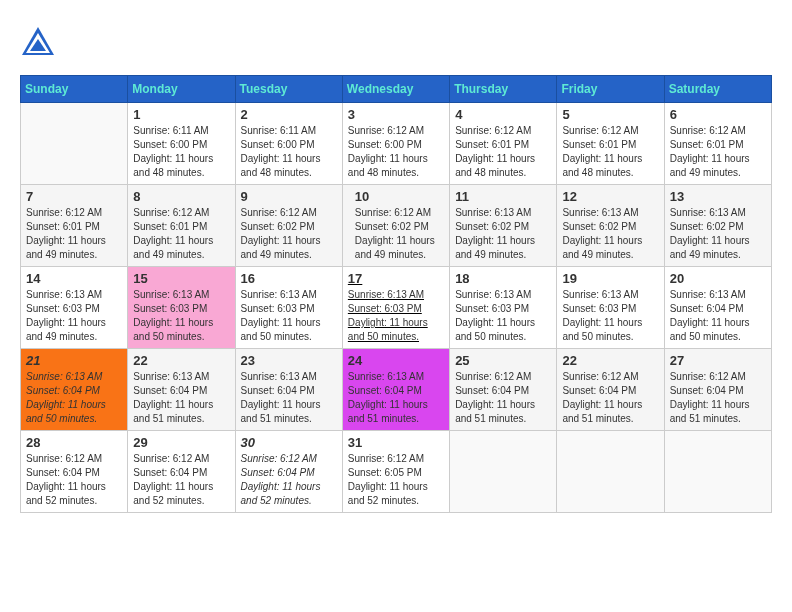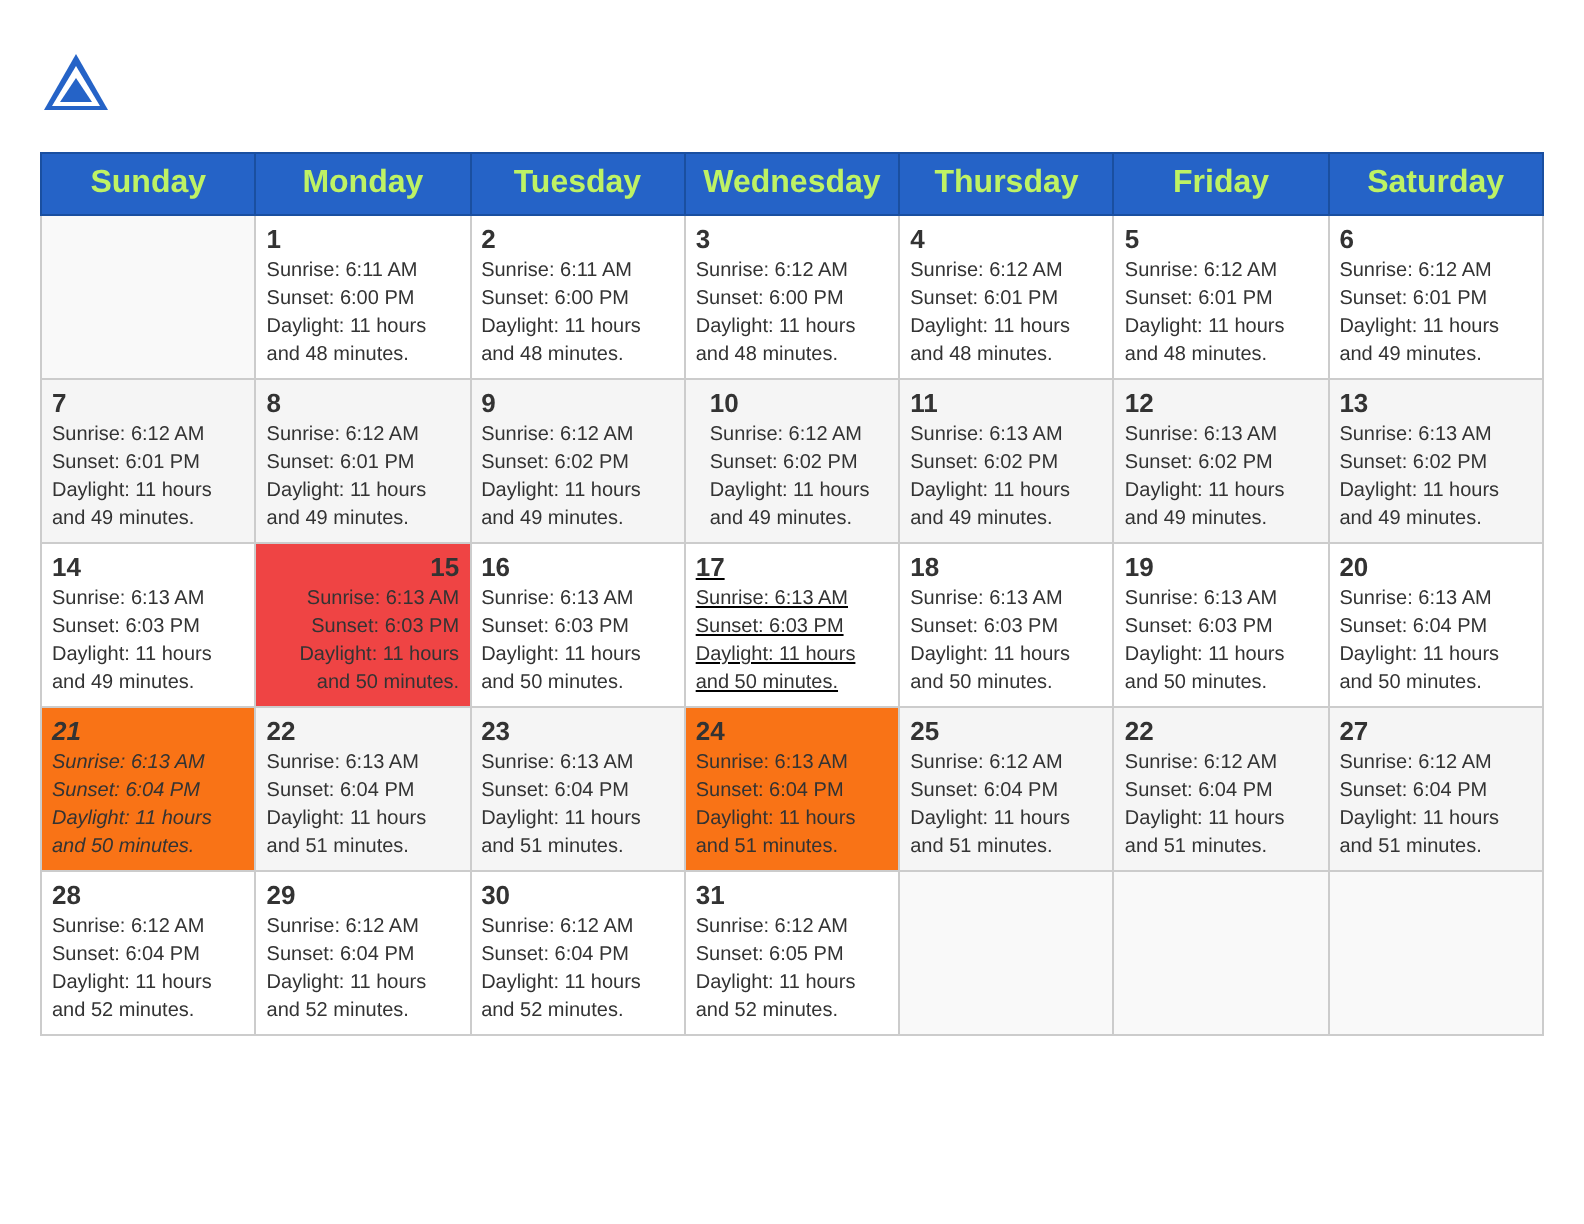--- a/index.html
+++ b/index.html
@@ -34,24 +34,24 @@
       font-size: 16px;
       color: #555;
     }
     .calendar {
       width: 100%;
       border-collapse: collapse;
       border: 1px solid #ccc;
     }
     .calendar th {
       background-color: #2563c7;
-      color: #bef264;
+      color: #5eead4;
       padding: 6px 4px;
-      font-size: 16px;
-      text-align: center;
+      font-size: 12px;
+      text-align: left;
       border: 1px solid #1a4fa0;
     }
     .calendar td {
       border: 1px solid #ccc;
       vertical-align: top;
       padding: 4px 5px;
       width: calc(100% / 7);
       min-height: 80px;
     }
     .day-number {
@@ -216,21 +216,21 @@
         </td>
       </tr>
       <tr>
         <td style="background-color: rgb(255, 255, 255);">
           <div class="day-number">14</div>
           <div class="day-info" style="white-space: pre-line;">Sunrise: 6:13 AM
 Sunset: 6:03 PM
 Daylight: 11 hours
 and 49 minutes.</div>
         </td>
-        <td style="background-color: #ef4444; text-align: right;">
+        <td style="background-color: #f9a8d4;">
           <div class="day-number">15</div>
           <div class="day-info" style="white-space: pre-line;">Sunrise: 6:13 AM
 Sunset: 6:03 PM
 Daylight: 11 hours
 and 50 minutes.</div>
         </td>
         <td style="background-color: rgb(255, 255, 255);">
           <div class="day-number">16</div>
           <div class="day-info" style="white-space: pre-line;">Sunrise: 6:13 AM
 Sunset: 6:03 PM
@@ -281,21 +281,21 @@
 Daylight: 11 hours
 and 51 minutes.</div>
         </td>
         <td style="background-color: rgb(245, 245, 245);">
           <div class="day-number">23</div>
           <div class="day-info" style="white-space: pre-line;">Sunrise: 6:13 AM
 Sunset: 6:04 PM
 Daylight: 11 hours
 and 51 minutes.</div>
         </td>
-        <td style="background-color: #f97316;">
+        <td style="background-color: #d946ef;">
           <div class="day-number">24</div>
           <div class="day-info" style="white-space: pre-line;">Sunrise: 6:13 AM
 Sunset: 6:04 PM
 Daylight: 11 hours
 and 51 minutes.</div>
         </td>
         <td style="background-color: rgb(245, 245, 245);">
           <div class="day-number">25</div>
           <div class="day-info" style="white-space: pre-line;">Sunrise: 6:12 AM
 Sunset: 6:04 PM
@@ -325,21 +325,21 @@
 Daylight: 11 hours
 and 52 minutes.</div>
         </td>
         <td style="background-color: rgb(255, 255, 255);">
           <div class="day-number">29</div>
           <div class="day-info" style="white-space: pre-line;">Sunrise: 6:12 AM
 Sunset: 6:04 PM
 Daylight: 11 hours
 and 52 minutes.</div>
         </td>
-        <td style="background-color: rgb(255, 255, 255);">
+        <td style="background-color: rgb(255, 255, 255); font-style: italic;">
           <div class="day-number">30</div>
           <div class="day-info" style="white-space: pre-line;">Sunrise: 6:12 AM
 Sunset: 6:04 PM
 Daylight: 11 hours
 and 52 minutes.</div>
         </td>
         <td style="background-color: rgb(255, 255, 255);">
           <div class="day-number">31</div>
           <div class="day-info" style="white-space: pre-line;">Sunrise: 6:12 AM
 Sunset: 6:05 PM

